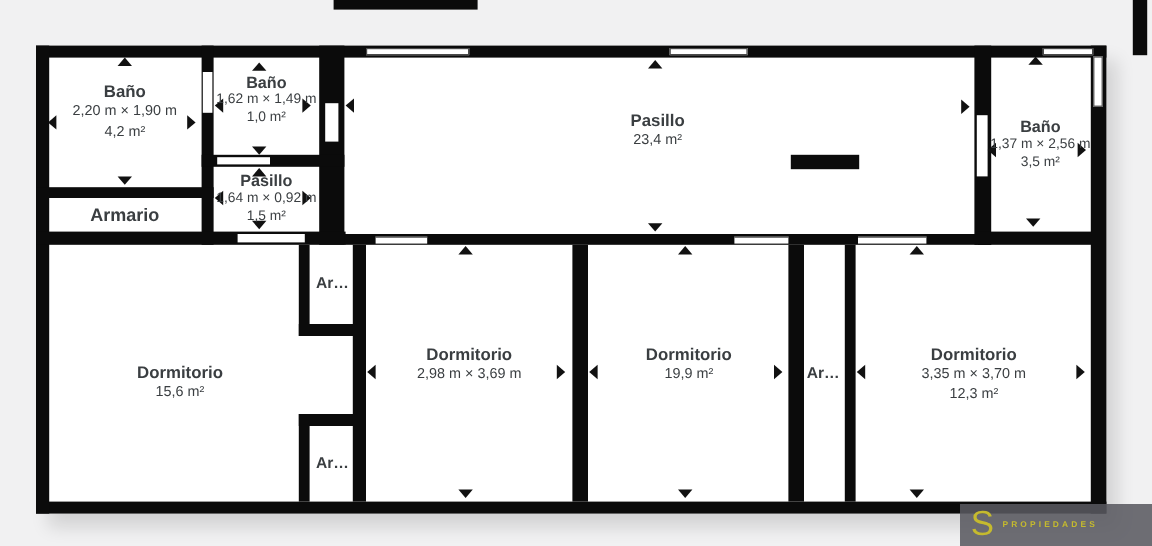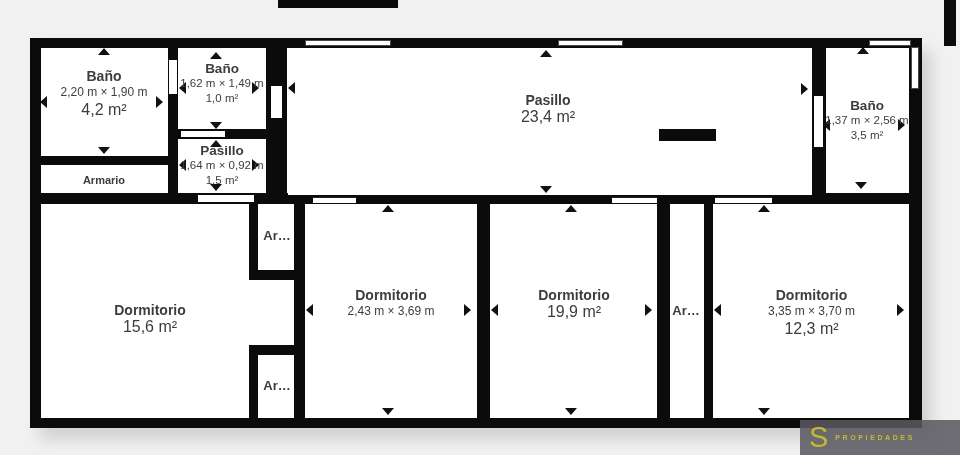--- a/index.html
+++ b/index.html
@@ -14,24 +14,24 @@
   .door{position:absolute;background:#ffffff;}
   .door-sill{border-top:1px solid #222;box-sizing:border-box;}
   .arrow{position:absolute;width:0;height:0;}
   .arrow-up{border-left:6px solid transparent;border-right:6px solid transparent;border-bottom:7px solid #111;}
   .arrow-down{border-left:6px solid transparent;border-right:6px solid transparent;border-top:7px solid #111;}
   .arrow-left{border-top:6px solid transparent;border-bottom:6px solid transparent;border-right:7px solid #111;}
   .arrow-right{border-top:6px solid transparent;border-bottom:6px solid transparent;border-left:7px solid #111;}
   .room-label{position:absolute;text-align:center;color:#3a3e41;white-space:nowrap;}
   .rname{font-weight:bold;font-size:14px;line-height:16px;}
   .rdims{font-size:12px;line-height:17px;}
-  .rarea{font-size:16px;line-height:17px;}
+  .rarea{font-size:12px;line-height:17px;}
   .compact .rname{font-size:13.5px;line-height:15px;}
   .compact .rdims,.compact .rarea{font-size:11.5px;line-height:15px;}
-  .armario-label .rname{font-size:11px;line-height:24px;}
+  .armario-label .rname{font-size:15px;line-height:24px;}
   .ar-label .rname{font-size:13px;line-height:16px;}
   .logo{position:absolute;left:800px;top:420px;width:160px;height:35px;
     background:rgba(88,88,95,0.87);display:flex;align-items:center;padding-left:9px;box-sizing:border-box;}
   .logo-s{font-size:29px;line-height:29px;font-weight:400;color:#c5ba2e;margin-right:7px;}
   .logo-text{display:flex;flex-direction:column;}
   .logo-brand{font-size:14px;line-height:15px;letter-spacing:2.2px;color:#ececec;font-weight:400;}
   .logo-tag{font-size:7px;line-height:8px;letter-spacing:2.6px;color:#c5ba2e;font-weight:bold;}
 </style>
 </head>
 <body>
@@ -154,21 +154,21 @@
     <div class="rarea">3,5 m²</div>
   </div>
 
   <div class="room-label" style="left:65px;top:302px;width:170px;">
     <div class="rname">Dormitorio</div>
     <div class="rarea">15,6 m²</div>
   </div>
 
   <div class="room-label" style="left:305px;top:287px;width:172px;">
     <div class="rname">Dormitorio</div>
-    <div class="rdims">2,43 m × 3,69 m</div>
+    <div class="rdims">2,98 m × 3,69 m</div>
   </div>
 
   <div class="room-label" style="left:490px;top:287px;width:168px;">
     <div class="rname">Dormitorio</div>
     <div class="rarea">19,9 m²</div>
   </div>
 
   <div class="room-label" style="left:713px;top:287px;width:197px;">
     <div class="rname">Dormitorio</div>
     <div class="rdims">3,35 m × 3,70 m</div>

